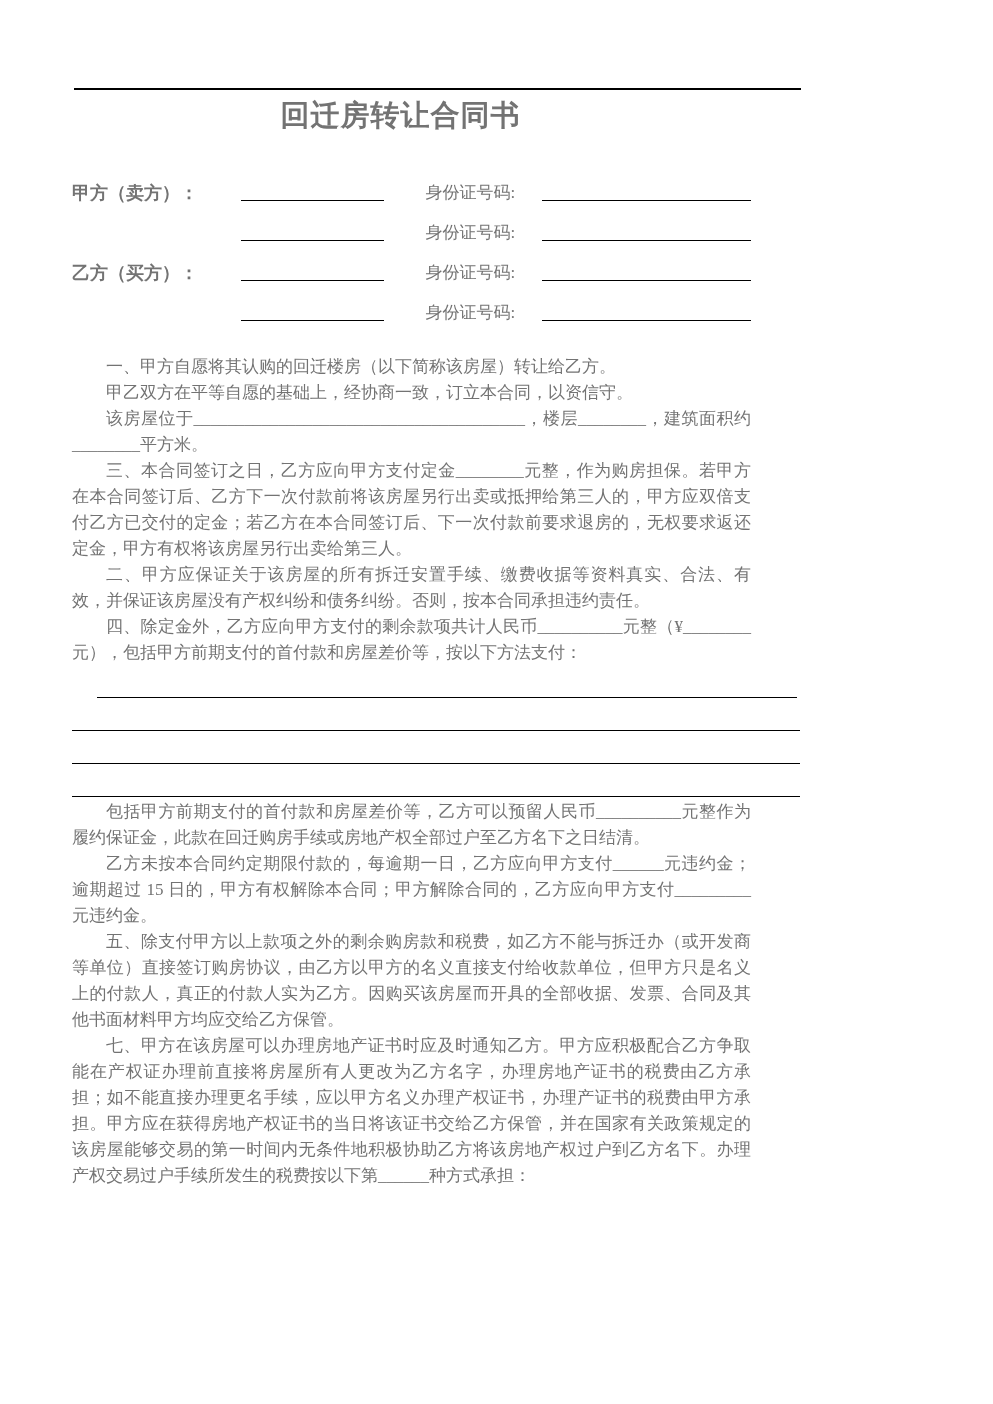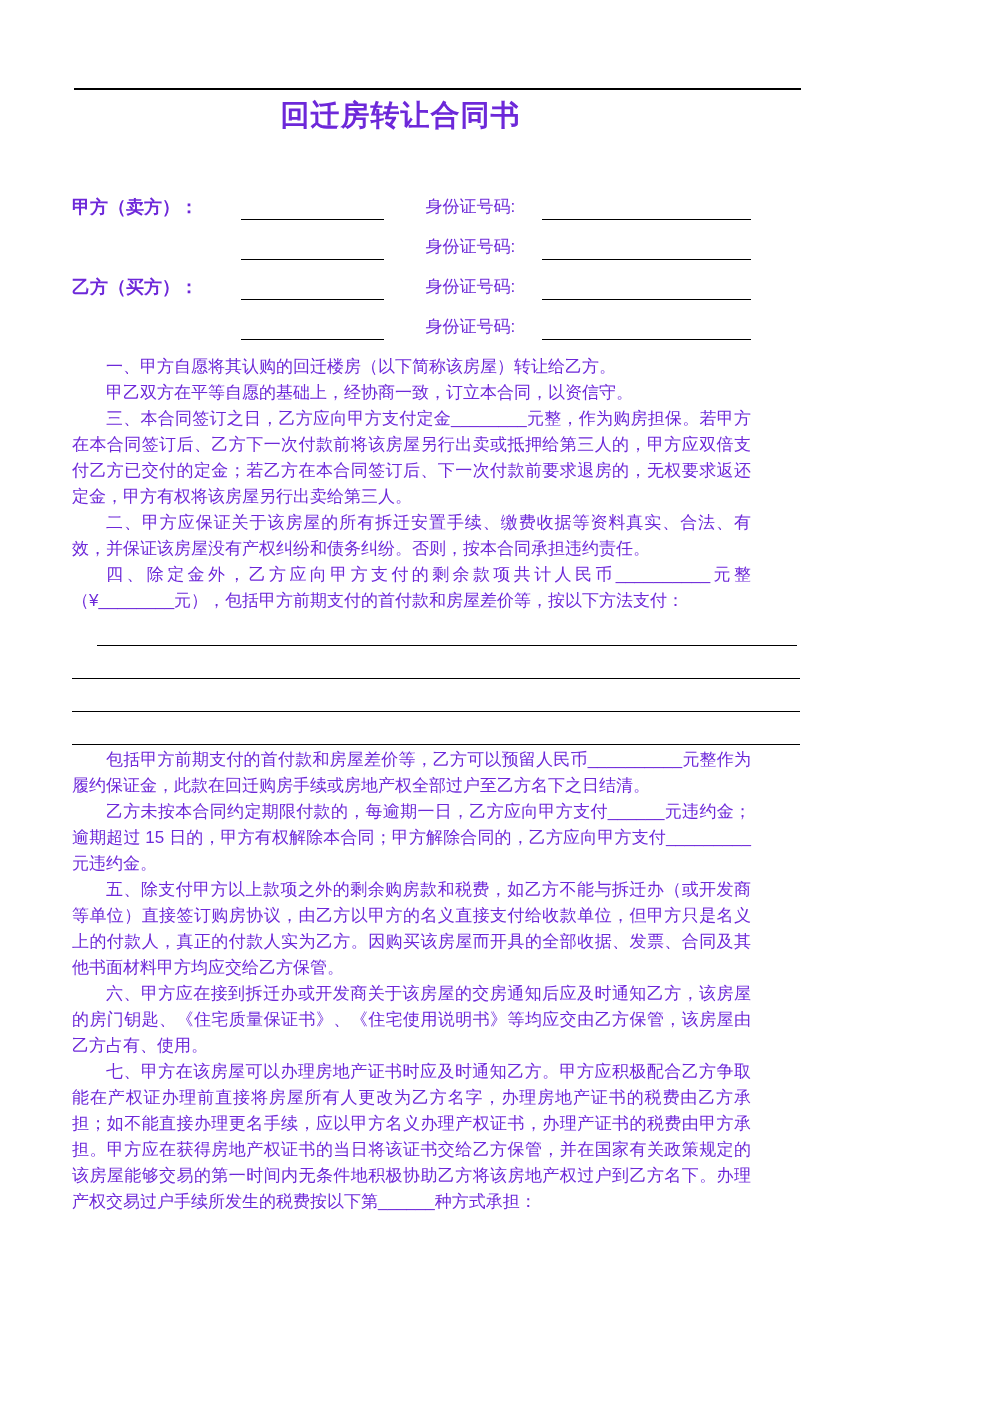--- a/index.html
+++ b/index.html
@@ -1,22 +1,22 @@
 <!DOCTYPE html>
 <html><head>
 <meta charset="utf-8">
 <style>
   html, body { margin: 0; padding: 0; background: #ffffff; }
   .page {
     position: relative;
     width: 801px;
     height: 1404px;
     background: #ffffff;
-    color: #6d28d9;
-    font-family: Liberation Sans, sans-serif;
+    color: #737373;
+    font-family: Liberation Serif, serif;
     overflow: hidden;
     box-sizing: border-box;
   }
   .top-rule {
     position: absolute;
     top: 88px; left: 74px;
     width: 846px;
     border: none;
     border-top: 2px solid #000;
     margin: 0;
@@ -31,21 +31,20 @@
   }
   .content {
     padding: 0 50px 0 72px;
     font-size: 17px;
     line-height: 26px;
   }
   
   .parties { margin-top: 44px; }
   .party-row {
     display: flex;
-    align-items: flex-end;
     height: 40px;
   }
   .party-label {
     display: inline-block;
     width: 178px;
     font-weight: bold;
     font-size: 18px;
     white-space: nowrap;
   }
   .party-label.empty { font-weight: normal; }
@@ -118,32 +117,32 @@
         <span class="blank name-blank"></span>
         <span class="id-label">身份证号码:</span>
         <span class="blank id-blank"></span>
       </div>
 
     </div>
 
     <div class="bodytext">
       <p>一、甲方自愿将其认购的回迁楼房（以下简称该房屋）转让给乙方。</p>
       <p>甲乙双方在平等自愿的基础上，经协商一致，订立本合同，以资信守。</p>
+      <p>该房屋位于_______________________________________，楼层________，建筑面积约________平方米。</p>
       <p>三、本合同签订之日，乙方应向甲方支付定金________元整，作为购房担保。若甲方在本合同签订后、乙方下一次付款前将该房屋另行出卖或抵押给第三人的，甲方应双倍支付乙方已交付的定金；若乙方在本合同签订后、下一次付款前要求退房的，无权要求返还定金，甲方有权将该房屋另行出卖给第三人。</p>
       <p>二、甲方应保证关于该房屋的所有拆迁安置手续、缴费收据等资料真实、合法、有效，并保证该房屋没有产权纠纷和债务纠纷。否则，按本合同承担违约责任。</p>
       <p>四、除定金外，乙方应向甲方支付的剩余款项共计人民币__________元整（¥________元），包括甲方前期支付的首付款和房屋差价等，按以下方法支付：</p>
 
       <div class="write-lines">
         <div class="write-line first"></div>
         <div class="write-line"></div>
         <div class="write-line"></div>
         <div class="write-line"></div>
       </div>
 
       <p>包括甲方前期支付的首付款和房屋差价等，乙方可以预留人民币__________元整作为履约保证金，此款在回迁购房手续或房地产权全部过户至乙方名下之日结清。</p>
       <p>乙方未按本合同约定期限付款的，每逾期一日，乙方应向甲方支付______元违约金；逾期超过 15 日的，甲方有权解除本合同；甲方解除合同的，乙方应向甲方支付_________元违约金。</p>
       <p>五、除支付甲方以上款项之外的剩余购房款和税费，如乙方不能与拆迁办（或开发商等单位）直接签订购房协议，由乙方以甲方的名义直接支付给收款单位，但甲方只是名义上的付款人，真正的付款人实为乙方。因购买该房屋而开具的全部收据、发票、合同及其他书面材料甲方均应交给乙方保管。</p>
-      <p>六、甲方应在接到拆迁办或开发商关于该房屋的交房通知后应及时通知乙方，该房屋的房门钥匙、《住宅质量保证书》、《住宅使用说明书》等均应交由乙方保管，该房屋由乙方占有、使用。</p>
       <p>七、甲方在该房屋可以办理房地产证书时应及时通知乙方。甲方应积极配合乙方争取能在产权证办理前直接将房屋所有人更改为乙方名字，办理房地产证书的税费由乙方承担；如不能直接办理更名手续，应以甲方名义办理产权证书，办理产证书的税费由甲方承担。甲方应在获得房地产权证书的当日将该证书交给乙方保管，并在国家有关政策规定的该房屋能够交易的第一时间内无条件地积极协助乙方将该房地产权过户到乙方名下。办理产权交易过户手续所发生的税费按以下第______种方式承担：</p>
     </div>
 
   </div>
 </div>
 
 </body></html>

